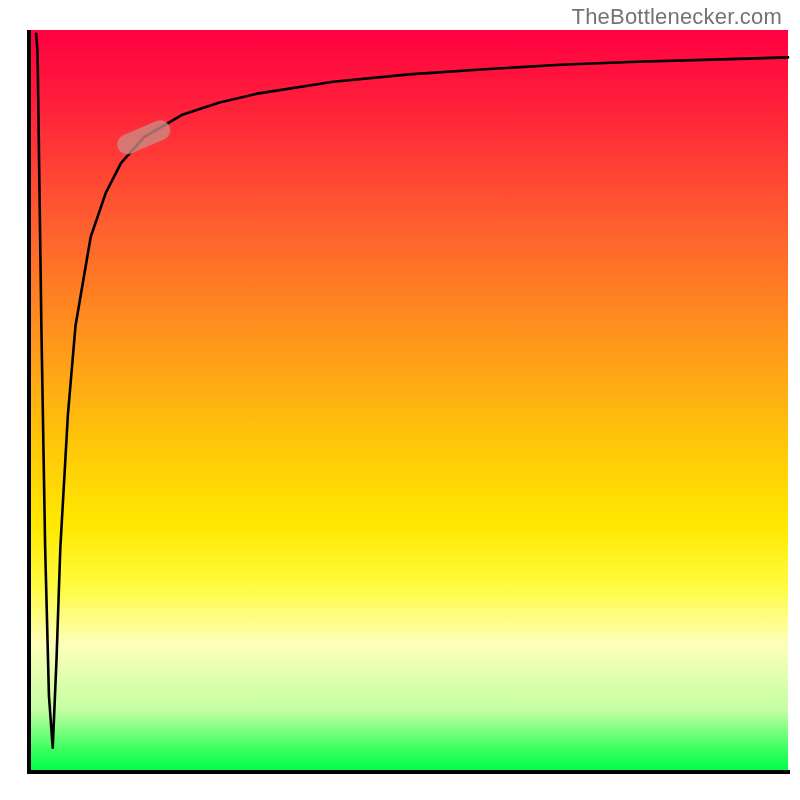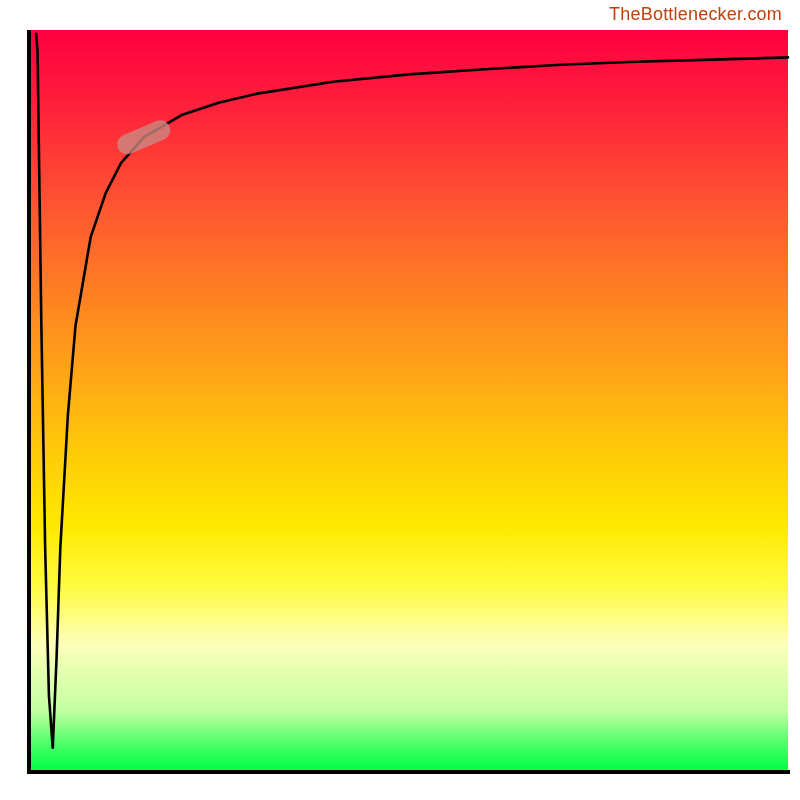--- a/index.html
+++ b/index.html
@@ -13,22 +13,22 @@
   }
   .chart-wrap {
     position: relative;
     width: 800px;
     height: 800px;
   }
   .watermark {
     position: absolute;
     top: 4px;
     right: 18px;
-    font-size: 18px;
-    color: #c2410c;
+    font-size: 22px;
+    color: #737373;
     letter-spacing: 0.2px;
     font-weight: 400;
     z-index: 4;
   }
   .plot-area {
     position: absolute;
     left: 30px;
     top: 30px;
     width: 758px;
     height: 740px;

